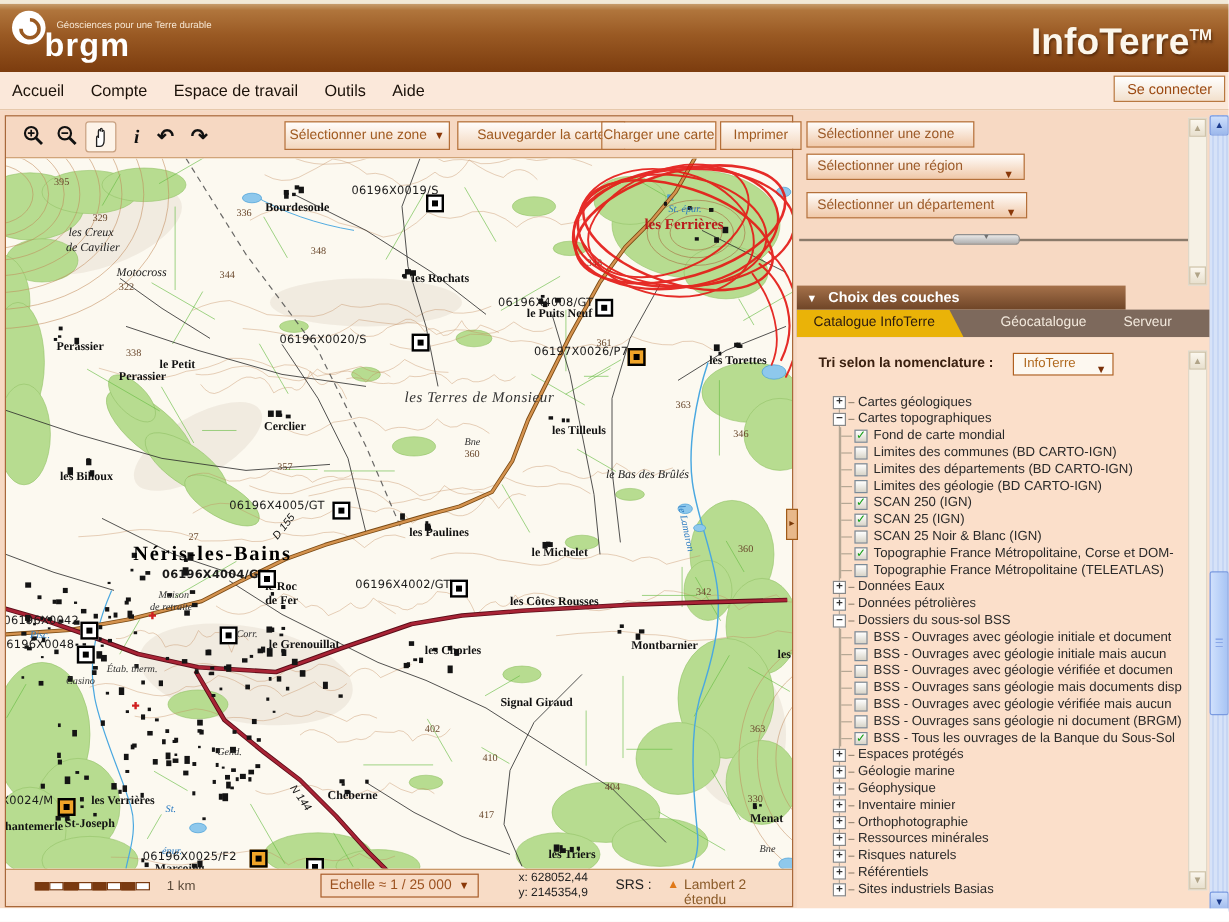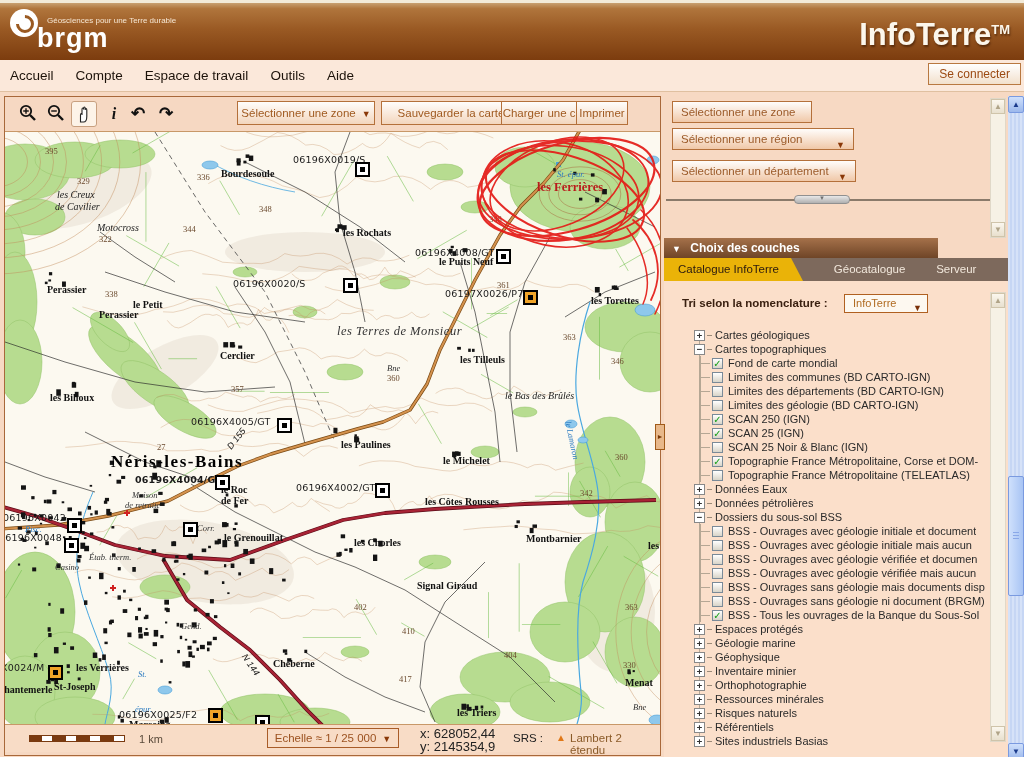--- a/index.html
+++ b/index.html
@@ -59,21 +59,21 @@
   .k-road{font-style:italic;font-size:9px;color:#111;}
   .bss-marker{position:absolute;width:11px;height:11px;border:2px solid #000;background:#fff;z-index:30;}
   .bss-marker.sel{background:#f0a428;}
   .bss-marker::after{content:"";position:absolute;left:3px;top:3px;width:5px;height:5px;background:#000;}
 
   #map-status{left:0;top:627px;width:655px;height:28px;border-top:1px solid #c89868;box-sizing:border-box;background:#f8dcc6;}
   .seg{position:absolute;top:10px;width:12px;height:7px;border:1px solid #7a3a10;box-sizing:border-box;}
   #scale-km{left:134px;top:8px;font-size:11px;color:#5a4a3a;}
   #scale-select{left:262px;top:3px;width:132px;height:20px;border:1px solid #a85c28;box-sizing:border-box;
     text-align:center;line-height:18px;font-size:11.5px;color:#9c5220;cursor:pointer;}
-  .coord{font-size:13px;color:#222;}
+  .coord{font-size:10px;color:#222;margin-left:12px;}
   #coord-x{left:415px;top:1px;}
   #coord-y{left:415px;top:14px;}
   #srs-label{left:508px;top:7px;font-size:11.5px;color:#222;}
   #srs-warn{left:551px;top:7px;font-size:10px;color:#e07818;}
   #srs-value{left:565px;top:7px;font-size:11.5px;color:#8a5a28;}
 
   #panel-arrow{left:655px;top:424px;width:10px;height:26px;background:#e8b88a;border:1px solid #a05a18;
     box-sizing:border-box;color:#7a3a08;font-size:7px;line-height:24px;text-align:center;cursor:pointer;z-index:5;}
 
   
@@ -173,21 +173,21 @@
           <svg width="20" height="20" viewBox="0 0 20 20">
             <path d="M6.5,18 L6.5,11 C6.5,9 8,9 8,11 L8,5.5 C8,3.5 9.6,3.5 9.6,5.5 L9.6,4.5 C9.6,2.5 11.2,2.5 11.2,4.5 L11.2,6 C11.2,4.2 12.8,4.2 12.8,6 L12.8,12.5 C12.8,16 11.5,18 9.5,18 Z" fill="#fff" stroke="#222" stroke-width="1.1"></path>
           </svg>
         </div>
         <div class="abs ticon" style="left: 96px;"><i style="font:bold italic 16px 'Liberation Serif',serif">i</i></div>
         <div class="abs ticon" style="left: 120px;"><b>↶</b></div>
         <div class="abs ticon" style="left: 148px;"><b>↷</b></div>
         <div class="abs tbtn" style="left: 232px; width: 138px;">Sélectionner une zone<span class="caret">▼</span></div>
         <div class="abs tbtn" style="left: 376px; width: 140px;">Sauvegarder la carte</div>
         <div class="abs tbtn" style="left: 496px; width: 96px;">Charger une carte</div>
-        <div class="abs tbtn" style="left: 571px; width: 52px;">Imprimer</div>
+        <div class="abs tbtn" style="left: 595px; width: 68px;">Imprimer</div>
       </div>
     <div id="map-view" class="abs">
       <svg id="map-svg" width="655" height="592" viewBox="0 0 655 592">
           <ellipse cx="80" cy="60" rx="70" ry="30" fill="#ddd2c2" opacity="0.35" transform="rotate(-20 80 60)"></ellipse>
           <ellipse cx="160" cy="240" rx="60" ry="25" fill="#ddd2c2" opacity="0.35" transform="rotate(-30 160 240)"></ellipse>
           <ellipse cx="300" cy="120" rx="80" ry="20" fill="#ddd2c2" opacity="0.35" transform="rotate(0 300 120)"></ellipse>
           <ellipse cx="610" cy="480" rx="40" ry="60" fill="#ddd2c2" opacity="0.35" transform="rotate(0 610 480)"></ellipse>
           <ellipse cx="200" cy="430" rx="90" ry="40" fill="#ddd2c2" opacity="0.35" transform="rotate(10 200 430)"></ellipse>
           <ellipse cx="20" cy="40" rx="45" ry="28" fill="#b7dc90" stroke="#93c268" stroke-width="0.5" transform=""></ellipse>
           <ellipse cx="70" cy="28" rx="40" ry="18" fill="#b7dc90" stroke="#93c268" stroke-width="0.5" transform=""></ellipse>
@@ -850,26 +850,26 @@
               <span class="tlabel">BSS - Ouvrages avec géologie initiale mais aucun</span>
             </div>
             <div class="trow child">
               <span class="tick"></span>
               <span class="cb"></span>
               <span class="tlabel">BSS - Ouvrages avec géologie vérifiée et documen</span>
             </div>
             <div class="trow child">
               <span class="tick"></span>
               <span class="cb"></span>
+              <span class="tlabel">BSS - Ouvrages sans géologie mais documents disp</span>
+            </div>
+            <div class="trow child">
+              <span class="tick"></span>
+              <span class="cb"></span>
               <span class="tlabel">BSS - Ouvrages avec géologie vérifiée mais aucun</span>
-            </div>
-            <div class="trow child">
-              <span class="tick"></span>
-              <span class="cb"></span>
-              <span class="tlabel">BSS - Ouvrages sans géologie mais documents disp</span>
             </div>
             <div class="trow child">
               <span class="tick"></span>
               <span class="cb"></span>
               <span class="tlabel">BSS - Ouvrages sans géologie ni document (BRGM)</span>
             </div>
             <div class="trow child">
               <span class="tick"></span>
               <span class="cb">✓</span>
               <span class="tlabel">BSS - Tous les ouvrages de la Banque du Sous-Sol</span>

